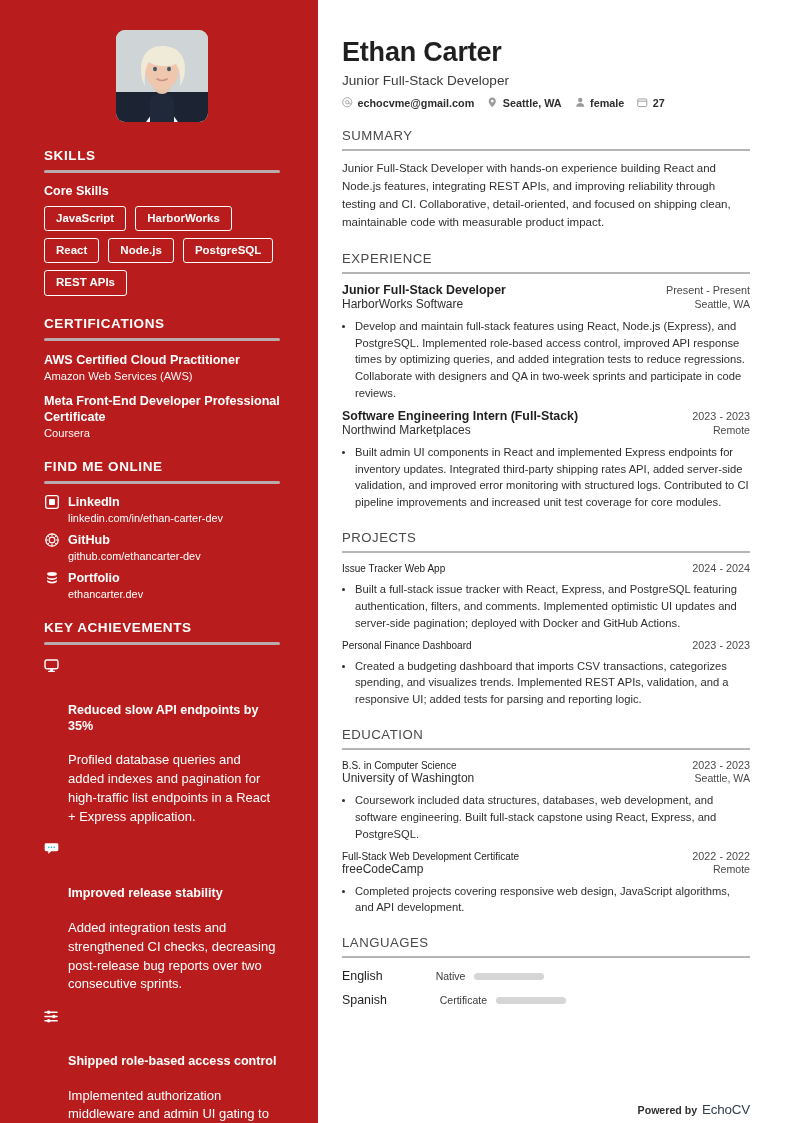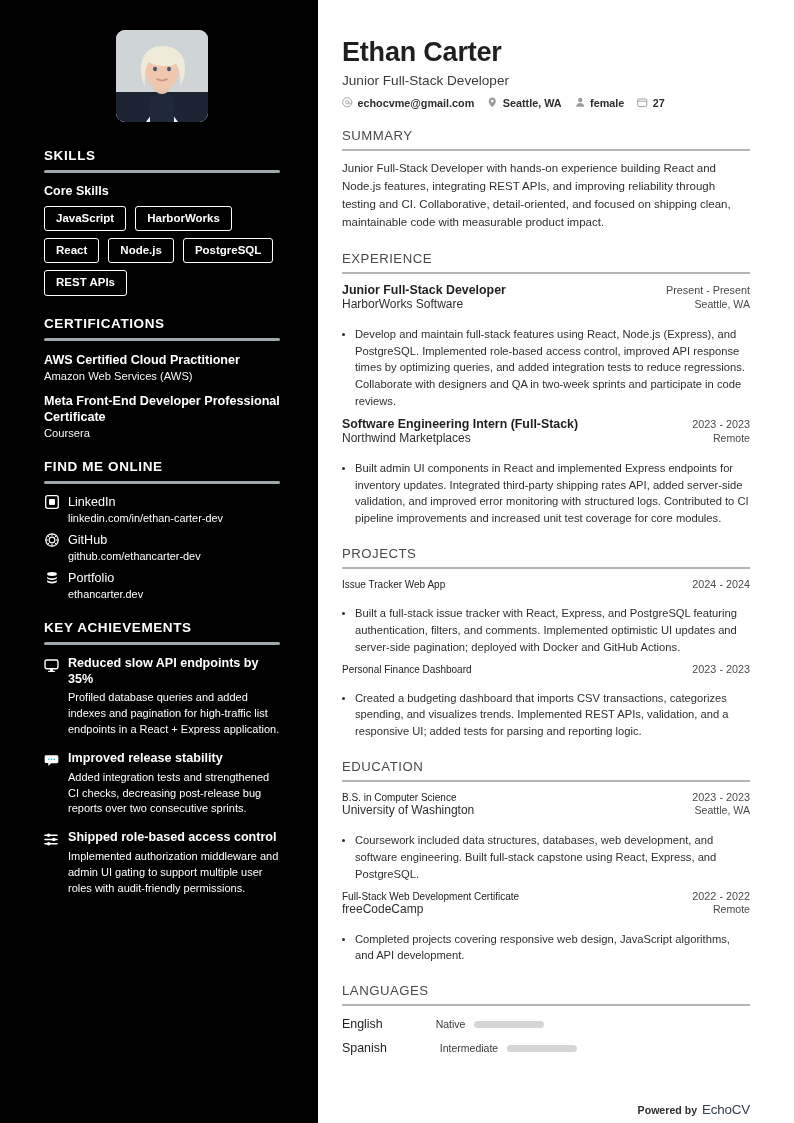--- a/index.html
+++ b/index.html
@@ -8,21 +8,21 @@
     font-family: "Liberation Sans", sans-serif;
     background: #ffffff;
     color: #2d2d2d;
     -webkit-font-smoothing: antialiased;
   }
   .page { position: relative; width: 794px; height: 1123px; display: flex; background:#fff; }
 
   
   .sidebar {
     width: 318px;
-    background: #000000;
+    background: #b91c1c;
     color: #ffffff;
     padding: 30px 38px 20px 44px;
     flex: 0 0 318px;
   }
   .photo-wrap { display: flex; justify-content: center; margin-bottom: 26px; }
   .photo {
     width: 92px; height: 92px; border-radius: 9px; overflow: hidden;
     background: #c9ced2; position: relative;
   }
   .photo svg { display:block; width:100%; height:100%; }
@@ -43,28 +43,28 @@
   }
 
   .cert { margin-bottom: 11px; }
   .cert-name { font-size: 12.6px; font-weight: 700; line-height: 1.28; }
   .cert-org { font-size: 11.2px; font-weight: 400; margin-top: 2px; opacity: .97; }
 
   .link-row { margin-bottom: 9px; }
   .link-top { display: flex; align-items: center; gap: 9px; }
   .link-ico { width: 15px; height: 15px; flex: 0 0 15px; display:flex; align-items:center; justify-content:center; }
   .link-ico svg { width: 14px; height: 14px; fill: #ffffff; }
-  .link-label { font-size: 12.6px; font-weight: 400; }
+  .link-label { font-size: 12.6px; font-weight: 700; }
   .link-url { font-size: 10.9px; margin-top: 2px; margin-left: 24px; word-break: break-all; }
 
   .ach { display: flex; gap: 9px; margin-bottom: 13px; align-items: flex-start; }
   .ach-ico { width: 15px; height: 15px; flex: 0 0 15px; margin-top: 2px; }
   .ach-ico svg { width: 15px; height: 15px; fill: #ffffff; }
-  .ach-title { font-size: 12.6px; font-weight: 700; line-height:1.25; }
-  .ach-desc { font-size: 11px; line-height: 1.44; margin-top: 3px; }
+  .ach-title { font-size: 12.6px; font-weight: 700; line-height:1.25;margin-top:47px; }
+  .ach-desc { font-size: 13px; line-height: 1.44; margin-top: 17px; }
 
   
   .main { flex: 1; padding: 38px 44px 0 24px; position: relative; }
   .name { font-size: 27px; font-weight: 700; color: #1f1f1f; letter-spacing: -.2px; line-height:1.1; }
   .role { font-size: 13.6px; color: #3b3b3b; margin-top: 5px; font-weight: 400; }
   .contacts { display: flex; align-items: center; gap: 13px; margin-top: 9px; flex-wrap: wrap; }
   .contact { display: flex; align-items: center; gap: 5px; font-size: 10.8px; font-weight: 700; color: #2e2e2e; }
   .contact svg { width: 10.5px; height: 10.5px; fill: #9a9a9a; flex:0 0 10.5px; }
 
   .sec { margin-top: 19px; }
@@ -73,21 +73,21 @@
 
   .summary { font-size: 11.5px; line-height: 1.56; color: #2f2f2f; }
 
   .entry { margin-bottom: 7px; }
   .entry-row { display: flex; justify-content: space-between; align-items: baseline; gap: 12px; }
   .entry-title { font-size: 12.4px; font-weight: 700; color: #1f1f1f; }
   .entry-title.reg { font-weight: 400; font-size: 10px; color:#222; }
   .entry-date { font-size: 10.8px; color: #4a4a4a; white-space: nowrap; }
   .entry-sub { font-size: 12px; color: #2f2f2f; }
   .entry-loc { font-size: 10.6px; color: #4a4a4a; white-space: nowrap; }
-  .bullets { margin: 15px 0 0 0; padding-left: 13px; }
+  .bullets { margin: 7px 0 0 0; padding-left: 13px; }
   .bullets li { font-size: 11.2px; line-height: 1.5; color: #2f2f2f; margin-bottom: 1px; }
   .bullets li::marker { font-size: 10px; }
 
   .langs { display: flex; align-items: center; gap: 10px; flex-wrap: wrap; padding-top: 2px; }
   .lang { display: flex; align-items: center; gap: 9px; }
   .lang-name { font-size: 12.4px; color: #1f1f1f; }
   .lang-level { font-size: 10.5px; color: #3a3a3a; padding-left: 44px; }
   .lang-bar { width: 70px; height: 7px; border-radius: 4px; background: #d6d6d6; overflow: hidden; }
   .lang-fill { height: 100%; background: #333333; border-radius: 4px; }
 
@@ -383,21 +383,21 @@
       <div class="langs">
         <span class="lang">
           <span class="lang-name">English</span>
           <span class="lang-level">Native</span>
           <span class="lang-bar">
             <span class="lang-fill" style="width: 100%;"></span>
           </span>
         </span>
         <span class="lang">
           <span class="lang-name">Spanish</span>
-          <span class="lang-level">Intermediate</span>
+          <span class="lang-level">Certificate</span>
           <span class="lang-bar">
             <span class="lang-fill" style="width: 40%;"></span>
           </span>
         </span>
       </div>
     </section>
 
     <div class="footer">
       <span class="pw">Powered by</span>
       <span class="brand">EchoCV</span>

